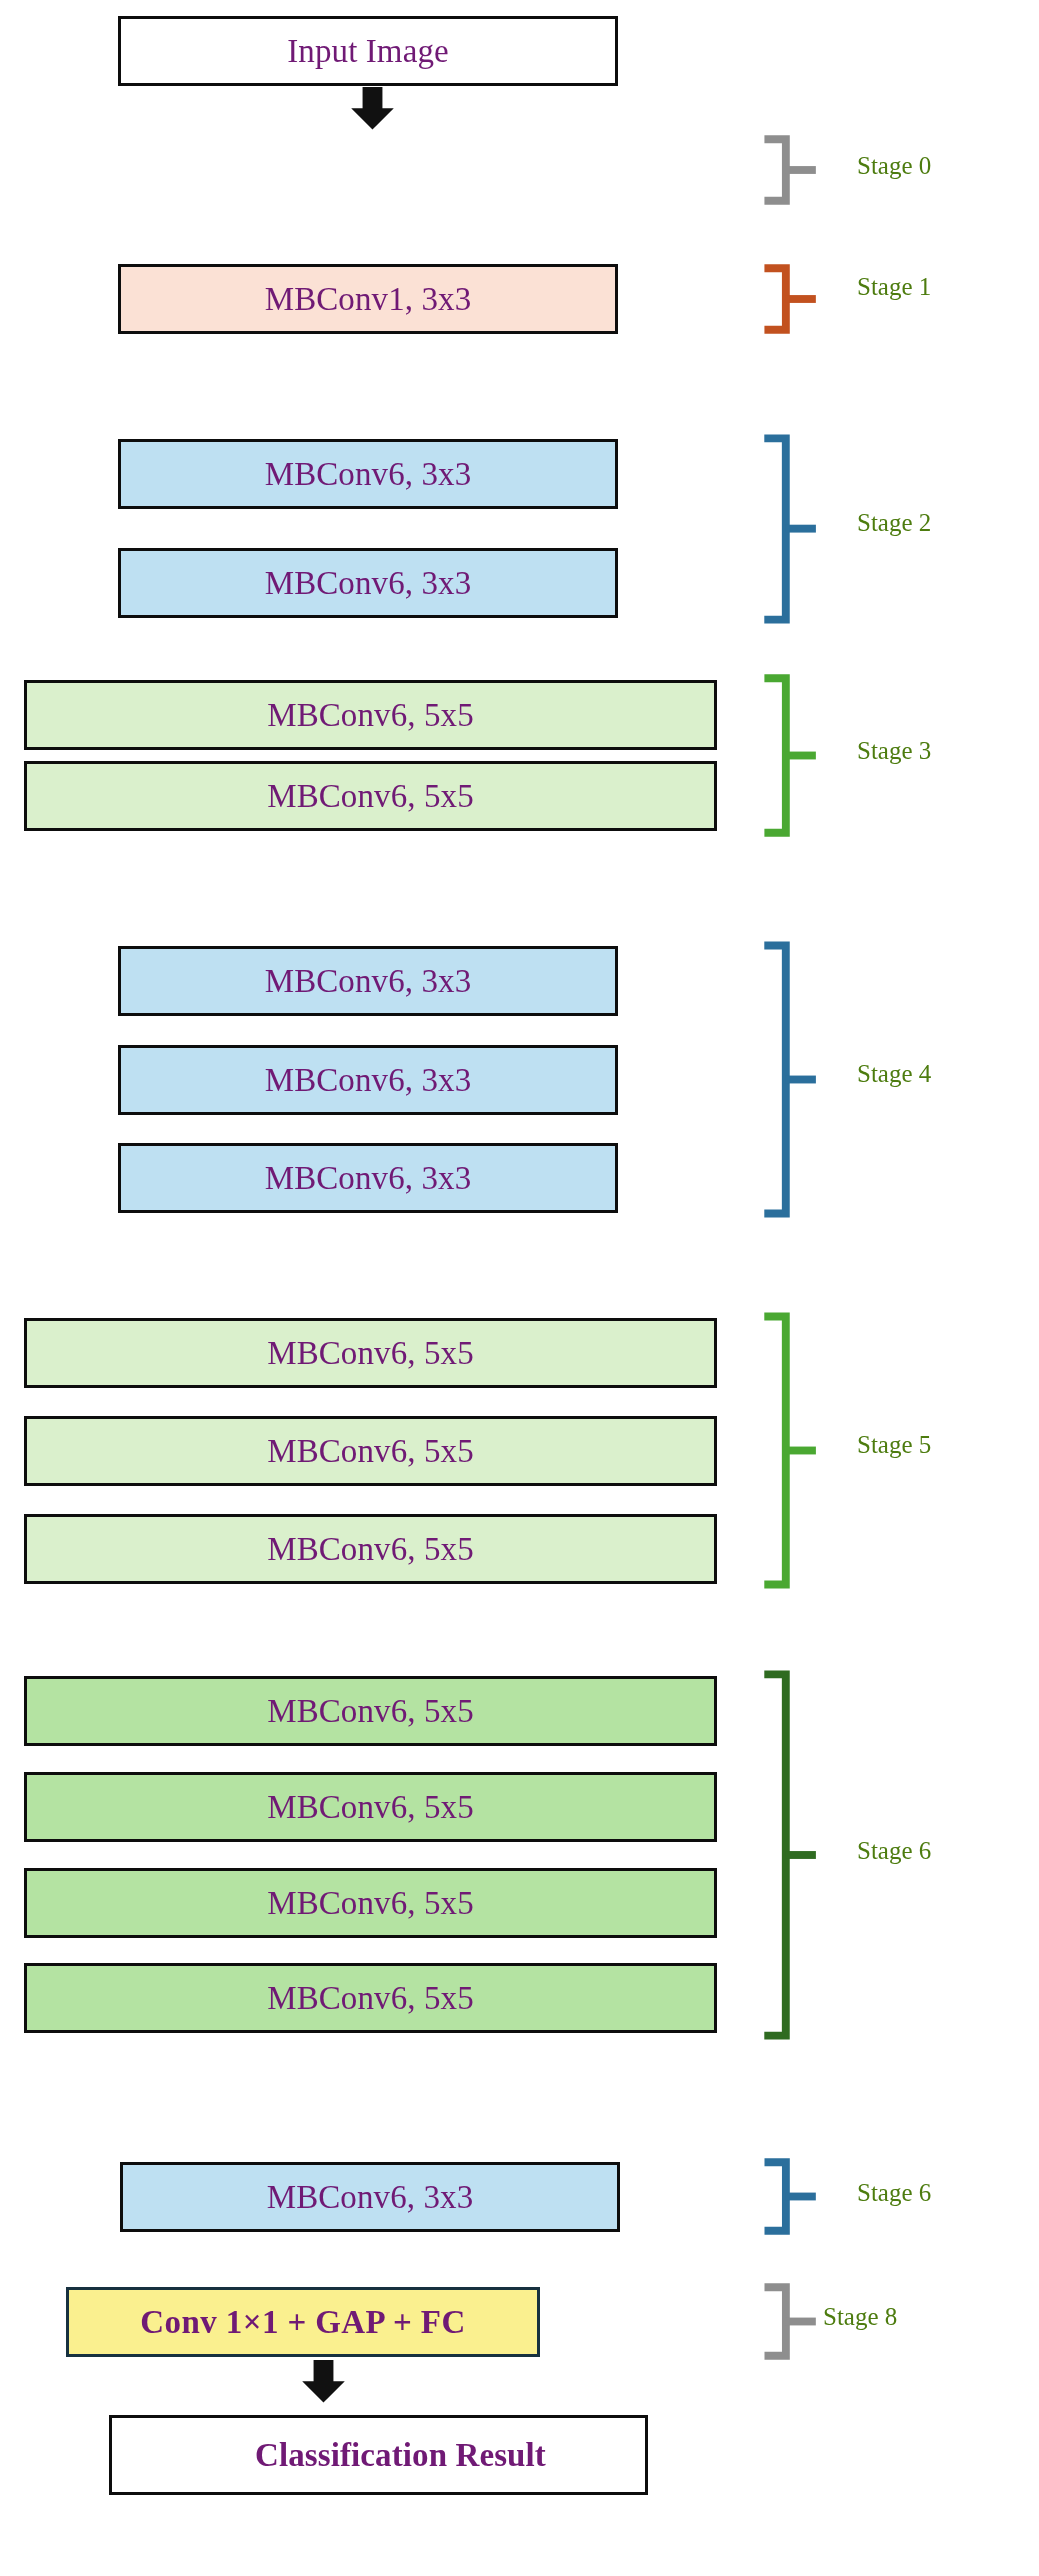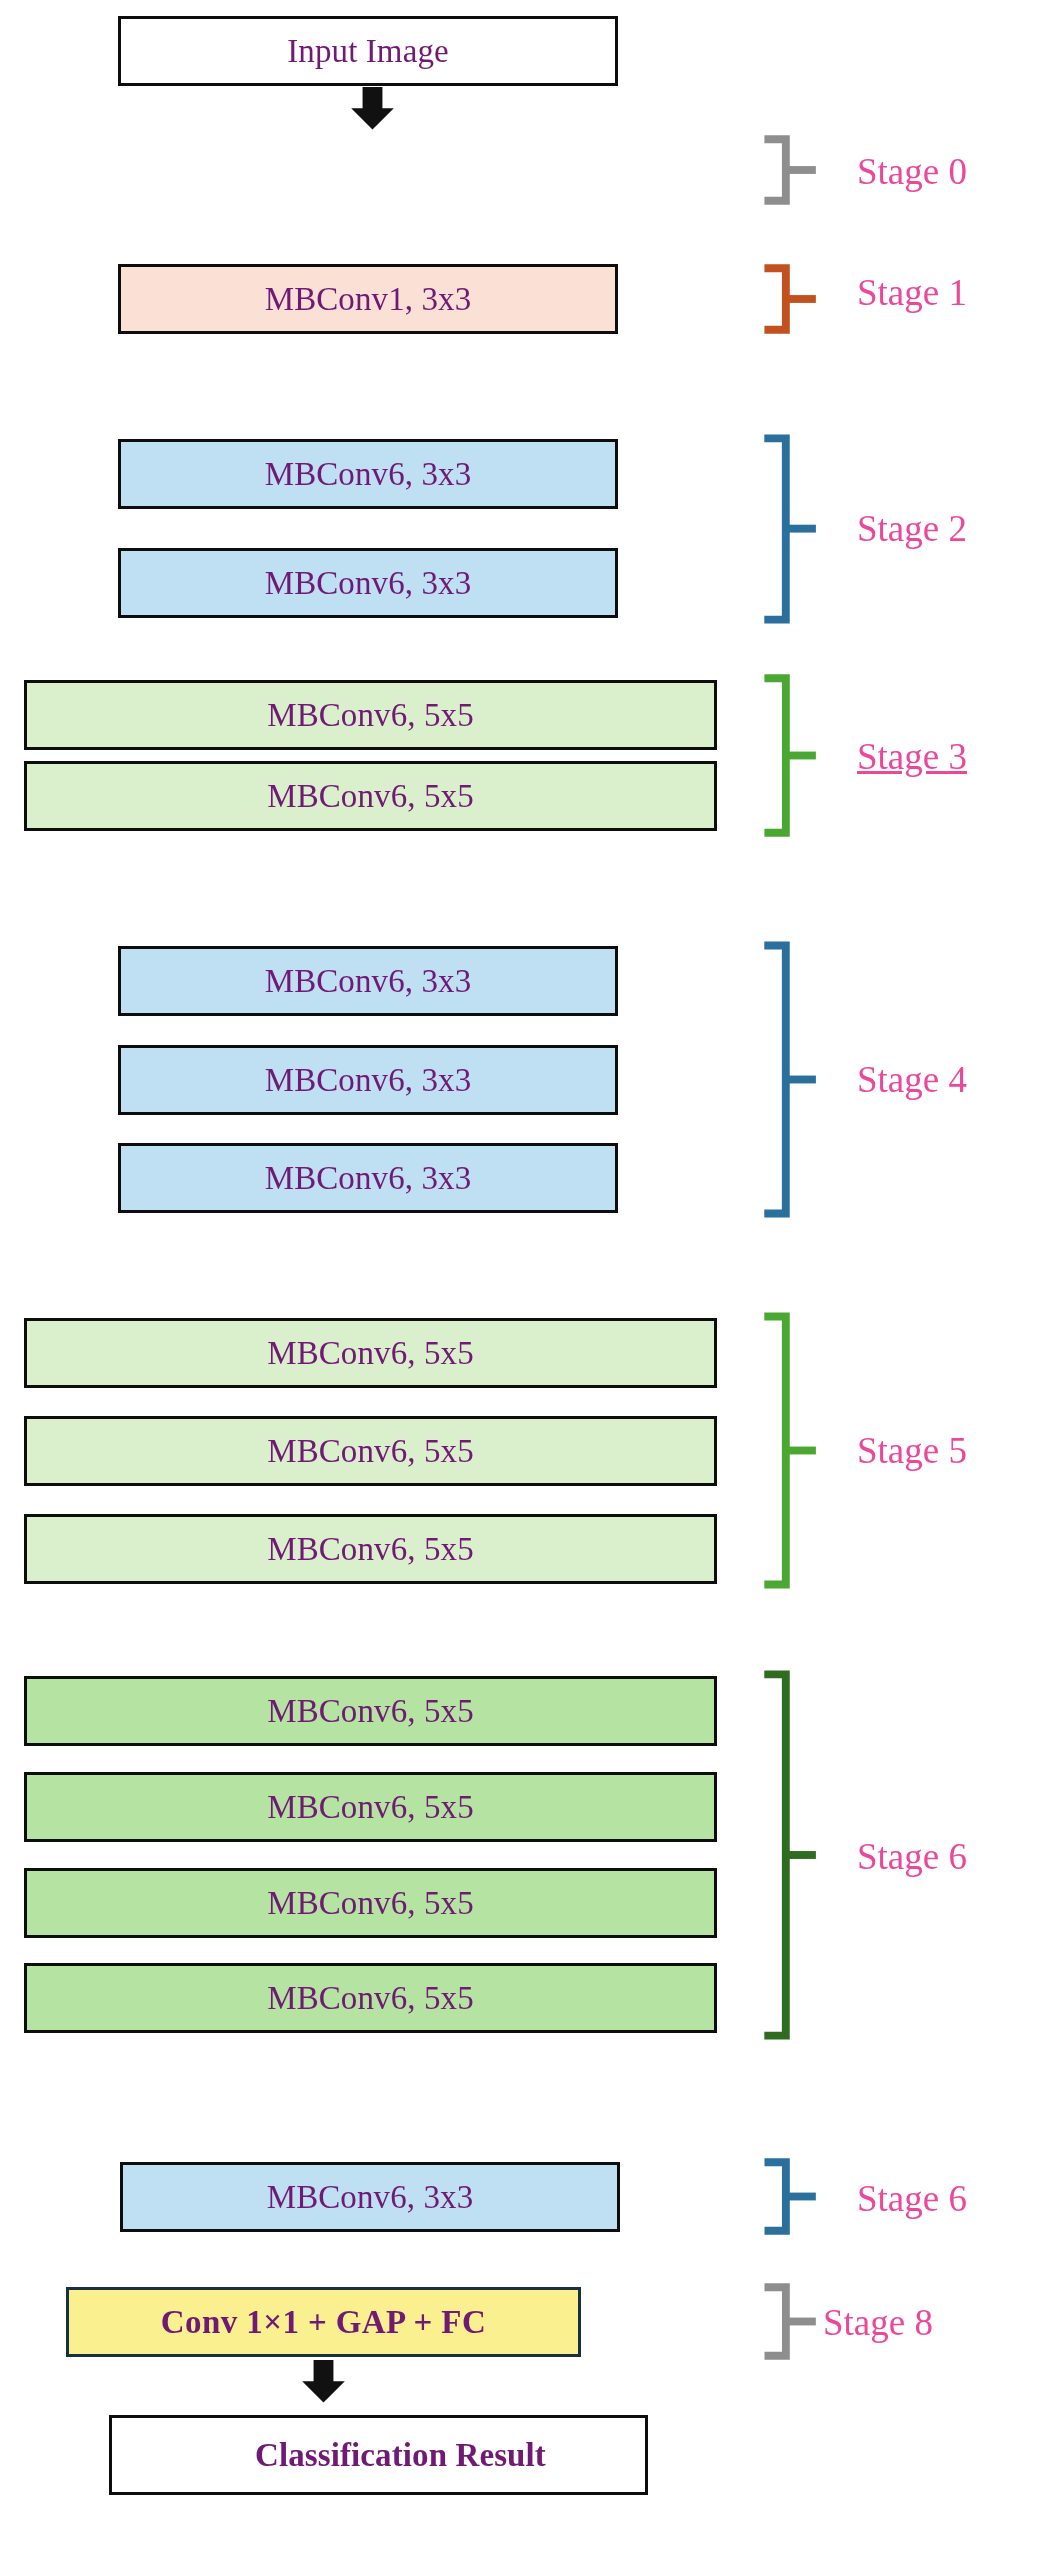--- a/index.html
+++ b/index.html
@@ -75,22 +75,22 @@
   }
 
   
   .bracket {
     position: absolute;
   }
 
   
   .stage-label {
     position: absolute;
-    font-size: 37px;
-    color: #ec4899;
+    font-size: 25px;
+    color: #4d7c0f;
     line-height: 1;
     white-space: nowrap;
   }
 </style>
 </head>
 <body>
 
 <div id="diagram">
 
   <div class="node plain" style="left:118px; top:16px; width:500px; height:70px;">
@@ -135,21 +135,21 @@
     <span>MBConv6, 5x5</span>
   </div>
   <div class="node greenlight" style="left:24px; top:761px; width:693px; height:70px;">
     <span>MBConv6, 5x5</span>
   </div>
 
   <svg class="bracket" style="left:760px; top:674px;" width="86" height="163" viewBox="0 0 120 228">
     <path d="M6,6 L36,6 L36,222 L6,222" fill="none" stroke="#4aa832" stroke-width="11"></path>
     <path d="M36,114 L78,114" fill="none" stroke="#4aa832" stroke-width="11"></path>
   </svg>
-  <div class="stage-label" style="left:857px; top:738px;text-decoration:underline;">Stage 3</div>
+  <div class="stage-label" style="left:857px; top:738px;">Stage 3</div>
 
   <div class="node blue" style="left:118px; top:946px; width:500px; height:70px;">
     <span>MBConv6, 3x3</span>
   </div>
   <div class="node blue" style="left:118px; top:1045px; width:500px; height:70px;">
     <span>MBConv6, 3x3</span>
   </div>
   <div class="node blue" style="left:118px; top:1143px; width:500px; height:70px;">
     <span>MBConv6, 3x3</span>
   </div>
@@ -198,21 +198,21 @@
   <div class="node blue" style="left:120px; top:2162px; width:500px; height:70px;">
     <span>MBConv6, 3x3</span>
   </div>
 
   <svg class="bracket" style="left:760px; top:2158px;" width="86" height="77" viewBox="0 0 120 108">
     <path d="M6,6 L36,6 L36,102 L6,102" fill="none" stroke="#2b6f9c" stroke-width="11"></path>
     <path d="M36,54 L78,54" fill="none" stroke="#2b6f9c" stroke-width="11"></path>
   </svg>
   <div class="stage-label" style="left:857px; top:2180px;">Stage 6</div>
 
-  <div class="node yellow" style="left:66px; top:2287px; width:515px; height:70px;">
+  <div class="node yellow" style="left:66px; top:2287px; width:474px; height:70px;">
     <span>Conv 1×1 + GAP + FC</span>
   </div>
 
   <svg class="bracket" style="left:760px; top:2283px;" width="86" height="77" viewBox="0 0 120 108">
     <path d="M6,6 L36,6 L36,102 L6,102" fill="none" stroke="#8e8e8e" stroke-width="11"></path>
     <path d="M36,54 L78,54" fill="none" stroke="#8e8e8e" stroke-width="11"></path>
   </svg>
   <div class="stage-label" style="left:823px; top:2304px;text-align:center;">Stage 8</div>
 
   <svg class="arrow" style="left:295px; top:2360px;" width="57" height="44" viewBox="0 0 80 62">

